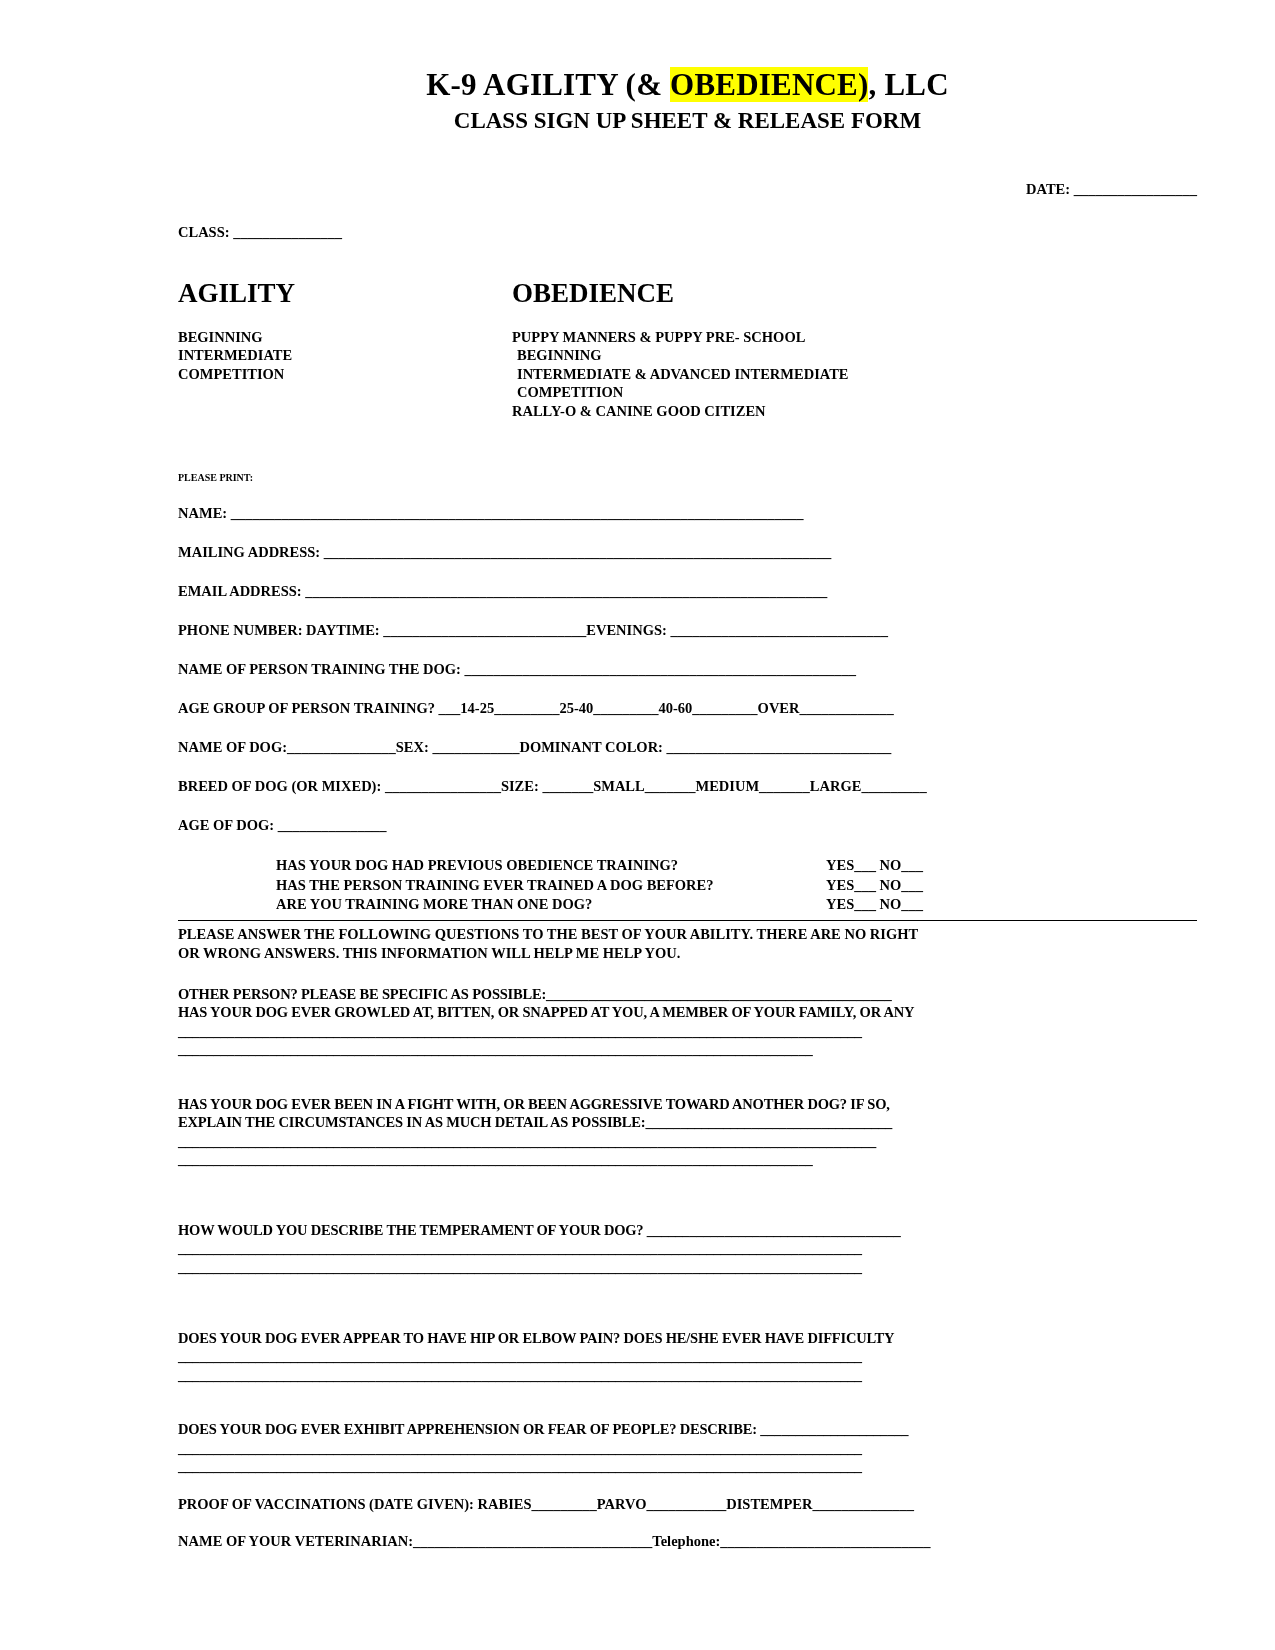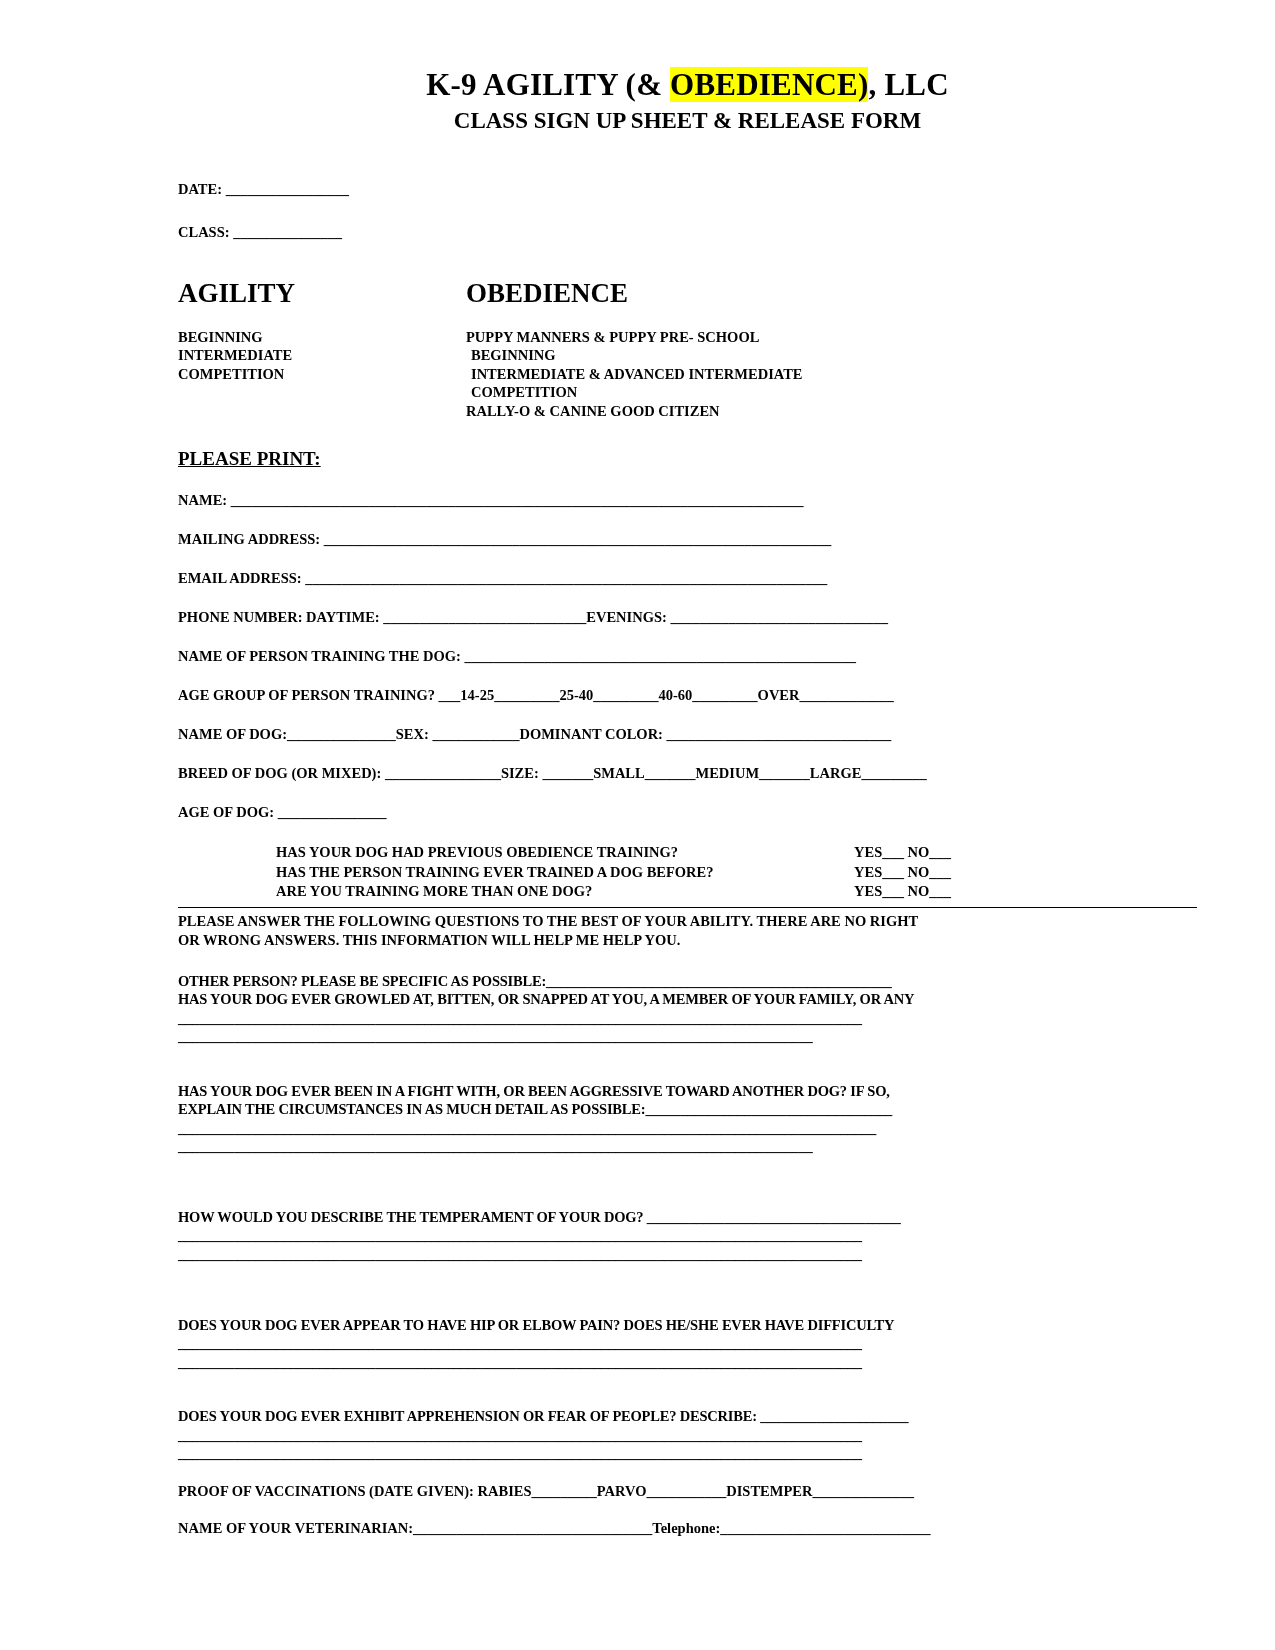--- a/index.html
+++ b/index.html
@@ -41,69 +41,69 @@
     margin-top: 6px;
     line-height: 1.1;
   }
   .field-line {
     font-size: 14.5px;
     font-weight: bold;
     margin-top: 0;
   }
   .row-date {
     margin-top: 48px;
+    text-align: right;
   }
   .row-class {
     margin-top: 26px;
   }
   .columns {
     margin-top: 38px;
     display: flex;
+    gap: 46px;
   }
   .col-left {
     width: 288px;
   }
   .col-right {
     flex: 1;
   }
   .col-head {
     font-size: 27px;
     font-weight: bold;
     line-height: 1.05;
   }
   .col-list {
     font-size: 14.5px;
     font-weight: bold;
     line-height: 1.28;
     margin-top: 20px;
   }
   .col-list .indent1 { padding-left: 5px; }
   .please-print {
-    margin-top: 28px;
-    font-size: 19px;
-    font-weight: bold;
-    text-decoration: underline;
+    margin-top: 52px;
+    font-size: 10px;
+    font-weight: bold;
   }
   .frow {
     margin-top: 22px;
     font-size: 14.5px;
     font-weight: bold;
     white-space: nowrap;
   }
   .frow.tight { margin-top: 20px; }
   .qblock {
     margin-top: 22px;
     margin-left: 98px;
     font-size: 14.5px;
     font-weight: bold;
     line-height: 1.32;
   }
   .qline {
     display: flex;
-    gap: 28px;
   }
   .qline .qtext { width: 550px; }
   .qline .qans { width: 160px; }
   .rule {
     border-top: 1px solid #000;
     margin-top: 6px;
   }
   .para {
     font-size: 14.5px;
     font-weight: bold;

